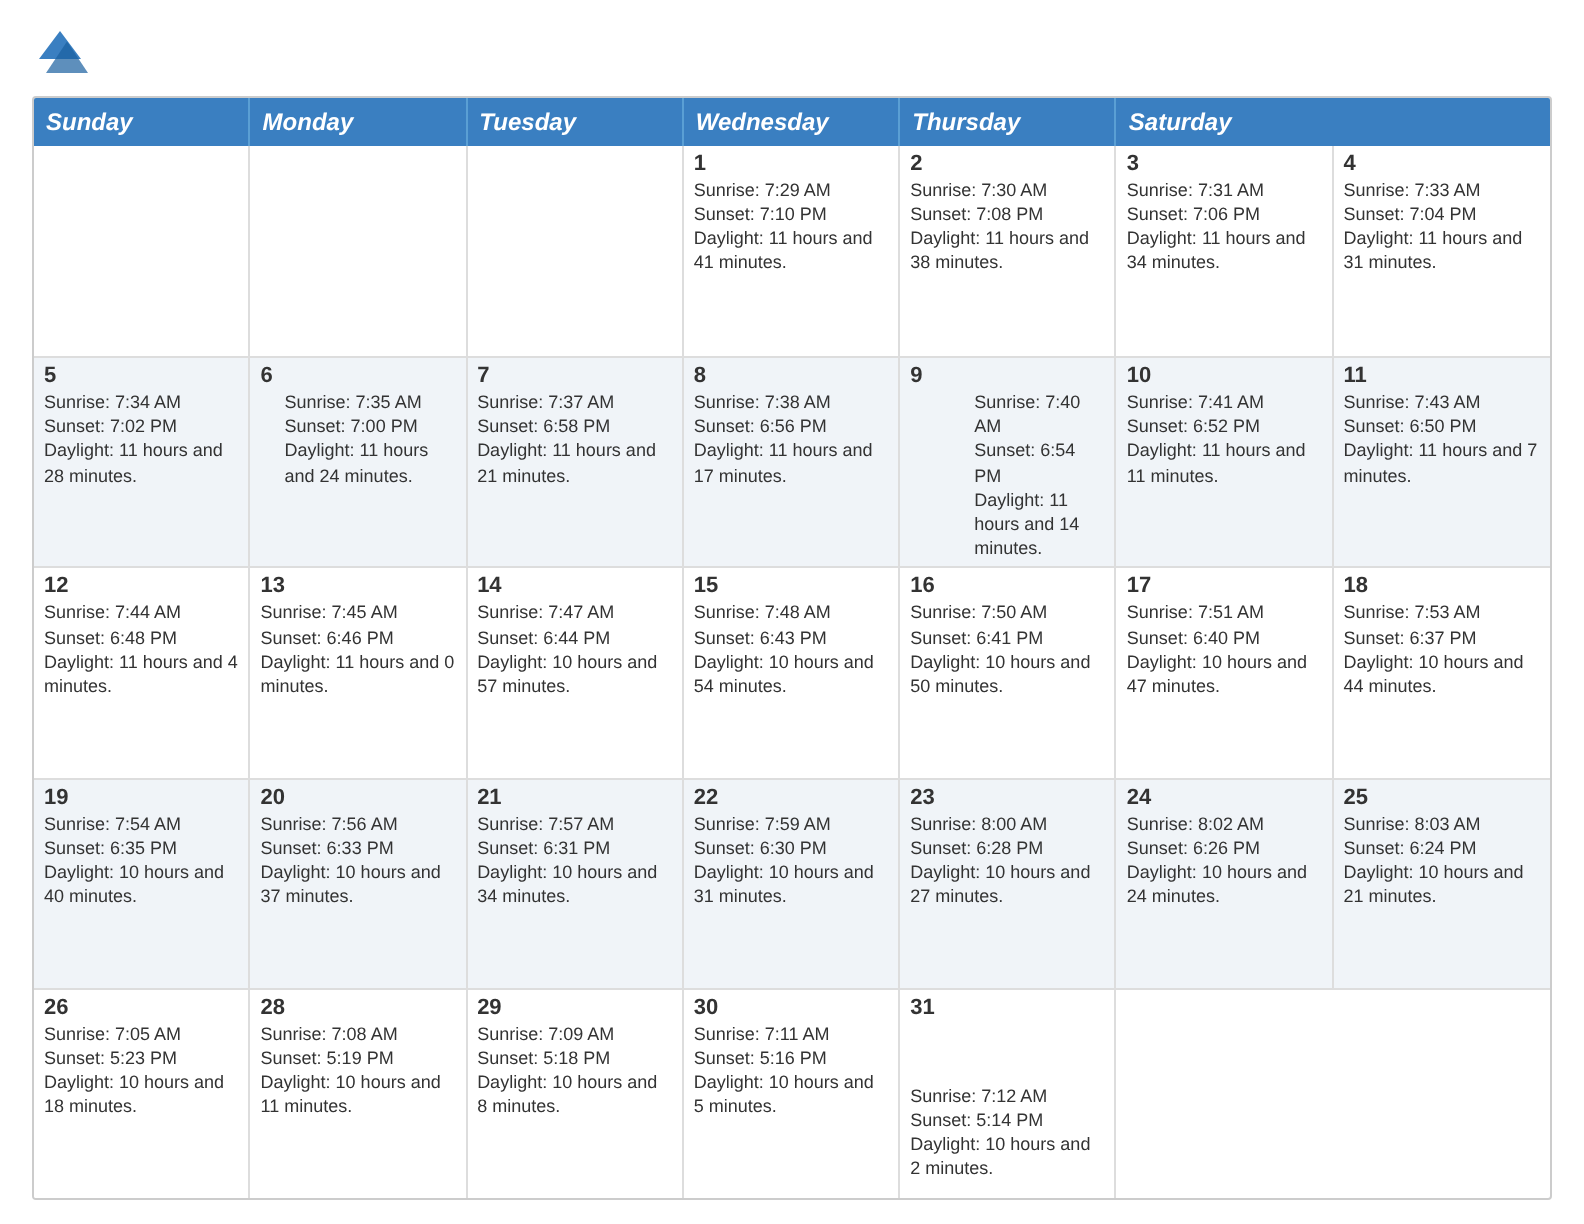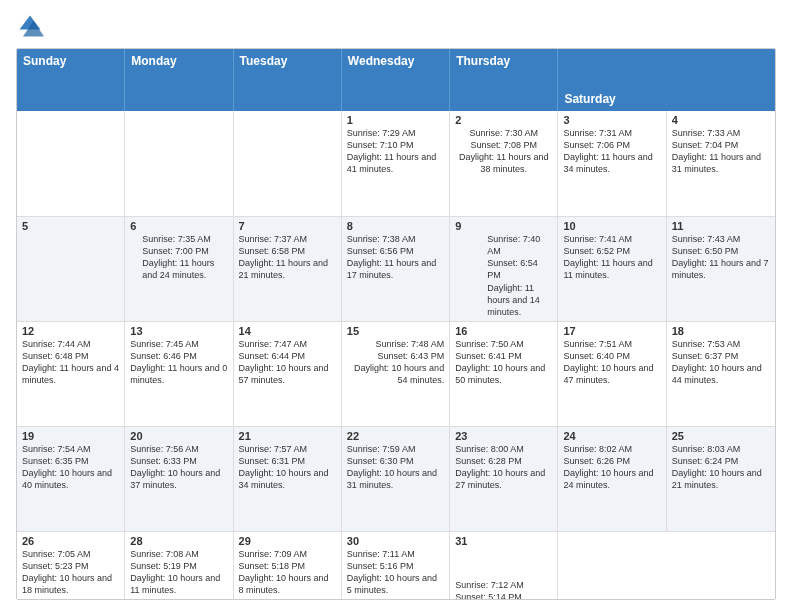--- a/index.html
+++ b/index.html
@@ -65,30 +65,31 @@
       border: 1px solid #ccc;
       border-radius: 2px;
       overflow: hidden;
       display: flex;
       flex-direction: column;
     }
     .cal-header {
       display: grid;
       grid-template-columns: repeat(7, 1fr);
       background: #3a7fc1;
+      font-style: italic;
     }
     .cal-header-cell {
       color: #fff;
       font-size: 12px;
       font-weight: bold;
       padding: 5px 6px;
       text-align: left;
       border-right: 1px solid #5a9fd4;
     }
-    .cal-header-cell:last-child { border-right: none; margin-top: 38px; }
+    .cal-header-cell:last-child { border-right: none; }
     .cal-body {
       flex: 1;
       display: grid;
       grid-template-rows: repeat(5, 1fr);
     }
     .cal-row {
       display: grid;
       grid-template-columns: repeat(7, 1fr);
       border-top: 1px solid #ddd;
     }
@@ -157,40 +158,43 @@
           <div class="cal-cell empty"></div>
           <div class="cal-cell empty"></div>
           <div class="cal-cell">
             <span class="day-num">1</span>
             <div class="cell-text" style="white-space: pre-line;">Sunrise: 7:29 AM
 Sunset: 7:10 PM
 Daylight: 11 hours and 41 minutes.</div>
           </div>
           <div class="cal-cell">
             <span class="day-num">2</span>
-            <div class="cell-text" style="white-space: pre-line; text-align: center;">Sunrise: 7:30 AM
+            <div class="cell-text" style="white-space: pre-line;">Sunrise: 7:30 AM
 Sunset: 7:08 PM
 Daylight: 11 hours and 38 minutes.</div>
           </div>
           <div class="cal-cell">
             <span class="day-num">3</span>
             <div class="cell-text" style="white-space: pre-line;">Sunrise: 7:31 AM
 Sunset: 7:06 PM
 Daylight: 11 hours and 34 minutes.</div>
           </div>
           <div class="cal-cell">
             <span class="day-num">4</span>
             <div class="cell-text" style="white-space: pre-line;">Sunrise: 7:33 AM
 Sunset: 7:04 PM
 Daylight: 11 hours and 31 minutes.</div>
           </div>
         </div>
         <div class="cal-row">
           <div class="cal-cell alt-row">
             <span class="day-num">5</span>
+            <div class="cell-text" style="white-space: pre-line;">Sunrise: 7:34 AM
+Sunset: 7:02 PM
+Daylight: 11 hours and 28 minutes.</div>
           </div>
           <div class="cal-cell alt-row">
             <span class="day-num">6</span>
             <div class="cell-text" style="white-space: pre-line; margin-left: 12px;">Sunrise: 7:35 AM
 Sunset: 7:00 PM
 Daylight: 11 hours and 24 minutes.</div>
           </div>
           <div class="cal-cell alt-row">
             <span class="day-num">7</span>
             <div class="cell-text" style="white-space: pre-line;">Sunrise: 7:37 AM
@@ -236,21 +240,21 @@
 Daylight: 11 hours and 0 minutes.</div>
           </div>
           <div class="cal-cell">
             <span class="day-num">14</span>
             <div class="cell-text" style="white-space: pre-line;">Sunrise: 7:47 AM
 Sunset: 6:44 PM
 Daylight: 10 hours and 57 minutes.</div>
           </div>
           <div class="cal-cell">
             <span class="day-num">15</span>
-            <div class="cell-text" style="white-space: pre-line; text-align: right;">Sunrise: 7:48 AM
+            <div class="cell-text" style="white-space: pre-line;">Sunrise: 7:48 AM
 Sunset: 6:43 PM
 Daylight: 10 hours and 54 minutes.</div>
           </div>
           <div class="cal-cell">
             <span class="day-num">16</span>
             <div class="cell-text" style="white-space: pre-line;">Sunrise: 7:50 AM
 Sunset: 6:41 PM
 Daylight: 10 hours and 50 minutes.</div>
           </div>
           <div class="cal-cell">

